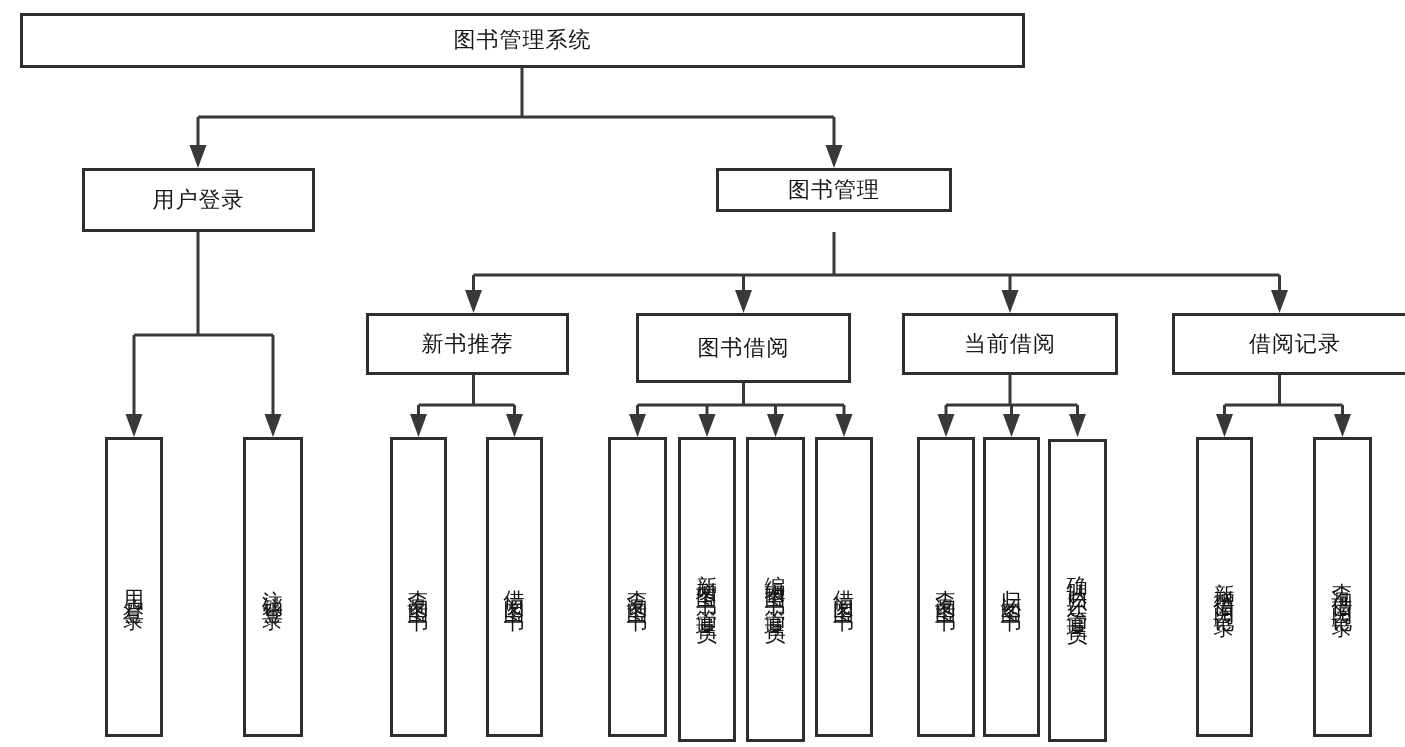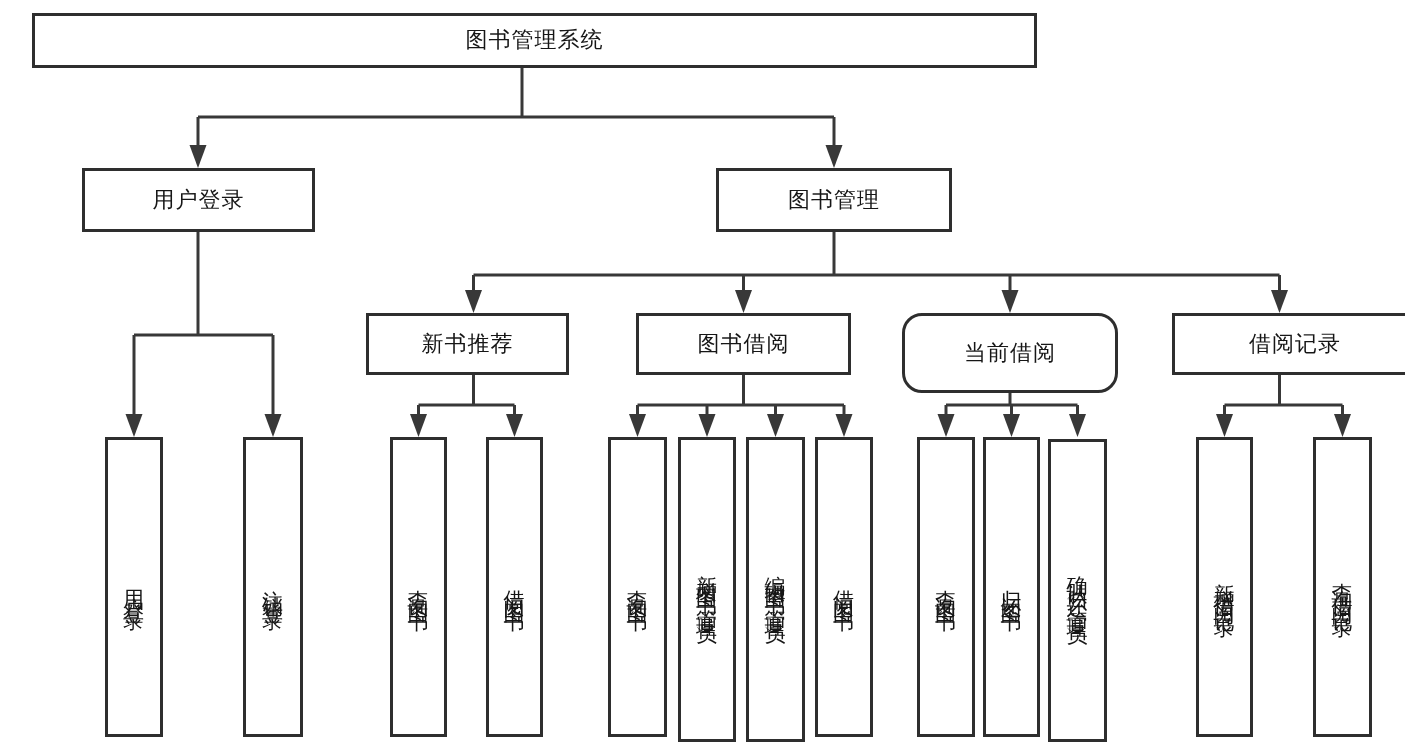--- a/index.html
+++ b/index.html
@@ -103,38 +103,38 @@
       <polygon points="775.5,437 767,414 784,414"></polygon>
       <polygon points="844,437 835.5,414 852.5,414"></polygon>
       <polygon points="946,437 937.5,414 954.5,414"></polygon>
       <polygon points="1011.5,437 1003,414 1020,414"></polygon>
       <polygon points="1077.5,437 1069,414 1086,414"></polygon>
       <polygon points="1224.5,437 1216,414 1233,414"></polygon>
       <polygon points="1342.5,437 1334,414 1351,414"></polygon>
     </g>
   </svg>
 
-  <div class="box hbox" style="left:32px;top:13px;width:1005px;height:55px;">
+  <div class="box hbox" style="left:20px;top:13px;width:1005px;height:55px;">
     <span>图书管理系统</span>
   </div>
 
   <div class="box hbox" style="left:82px;top:168px;width:233px;height:64px;">
     <span>用户登录</span>
   </div>
-  <div class="box hbox" style="left:716px;top:168px;width:236px;height:64px;">
+  <div class="box hbox" style="left:716px;top:168px;width:236px;height:44px;">
     <span>图书管理</span>
   </div>
 
   <div class="box hbox" style="left:366px;top:313px;width:203px;height:62px;">
     <span>新书推荐</span>
   </div>
-  <div class="box hbox" style="left:636px;top:313px;width:215px;height:62px;">
+  <div class="box hbox" style="left:636px;top:313px;width:215px;height:70px;">
     <span>图书借阅</span>
   </div>
-  <div class="box hbox" style="left:902px;top:313px;width:216px;height:80px;border-radius:20px;">
+  <div class="box hbox" style="left:902px;top:313px;width:216px;height:62px;">
     <span>当前借阅</span>
   </div>
   <div class="box hbox" style="left:1172px;top:313px;width:246px;height:62px;">
     <span>借阅记录</span>
   </div>
 
   <div class="box vbox" style="left:105px;top:437px;width:58px;height:300px;">
     <span class="vtext">用户登录</span>
   </div>
   <div class="box vbox" style="left:243px;top:437px;width:60px;height:300px;">

